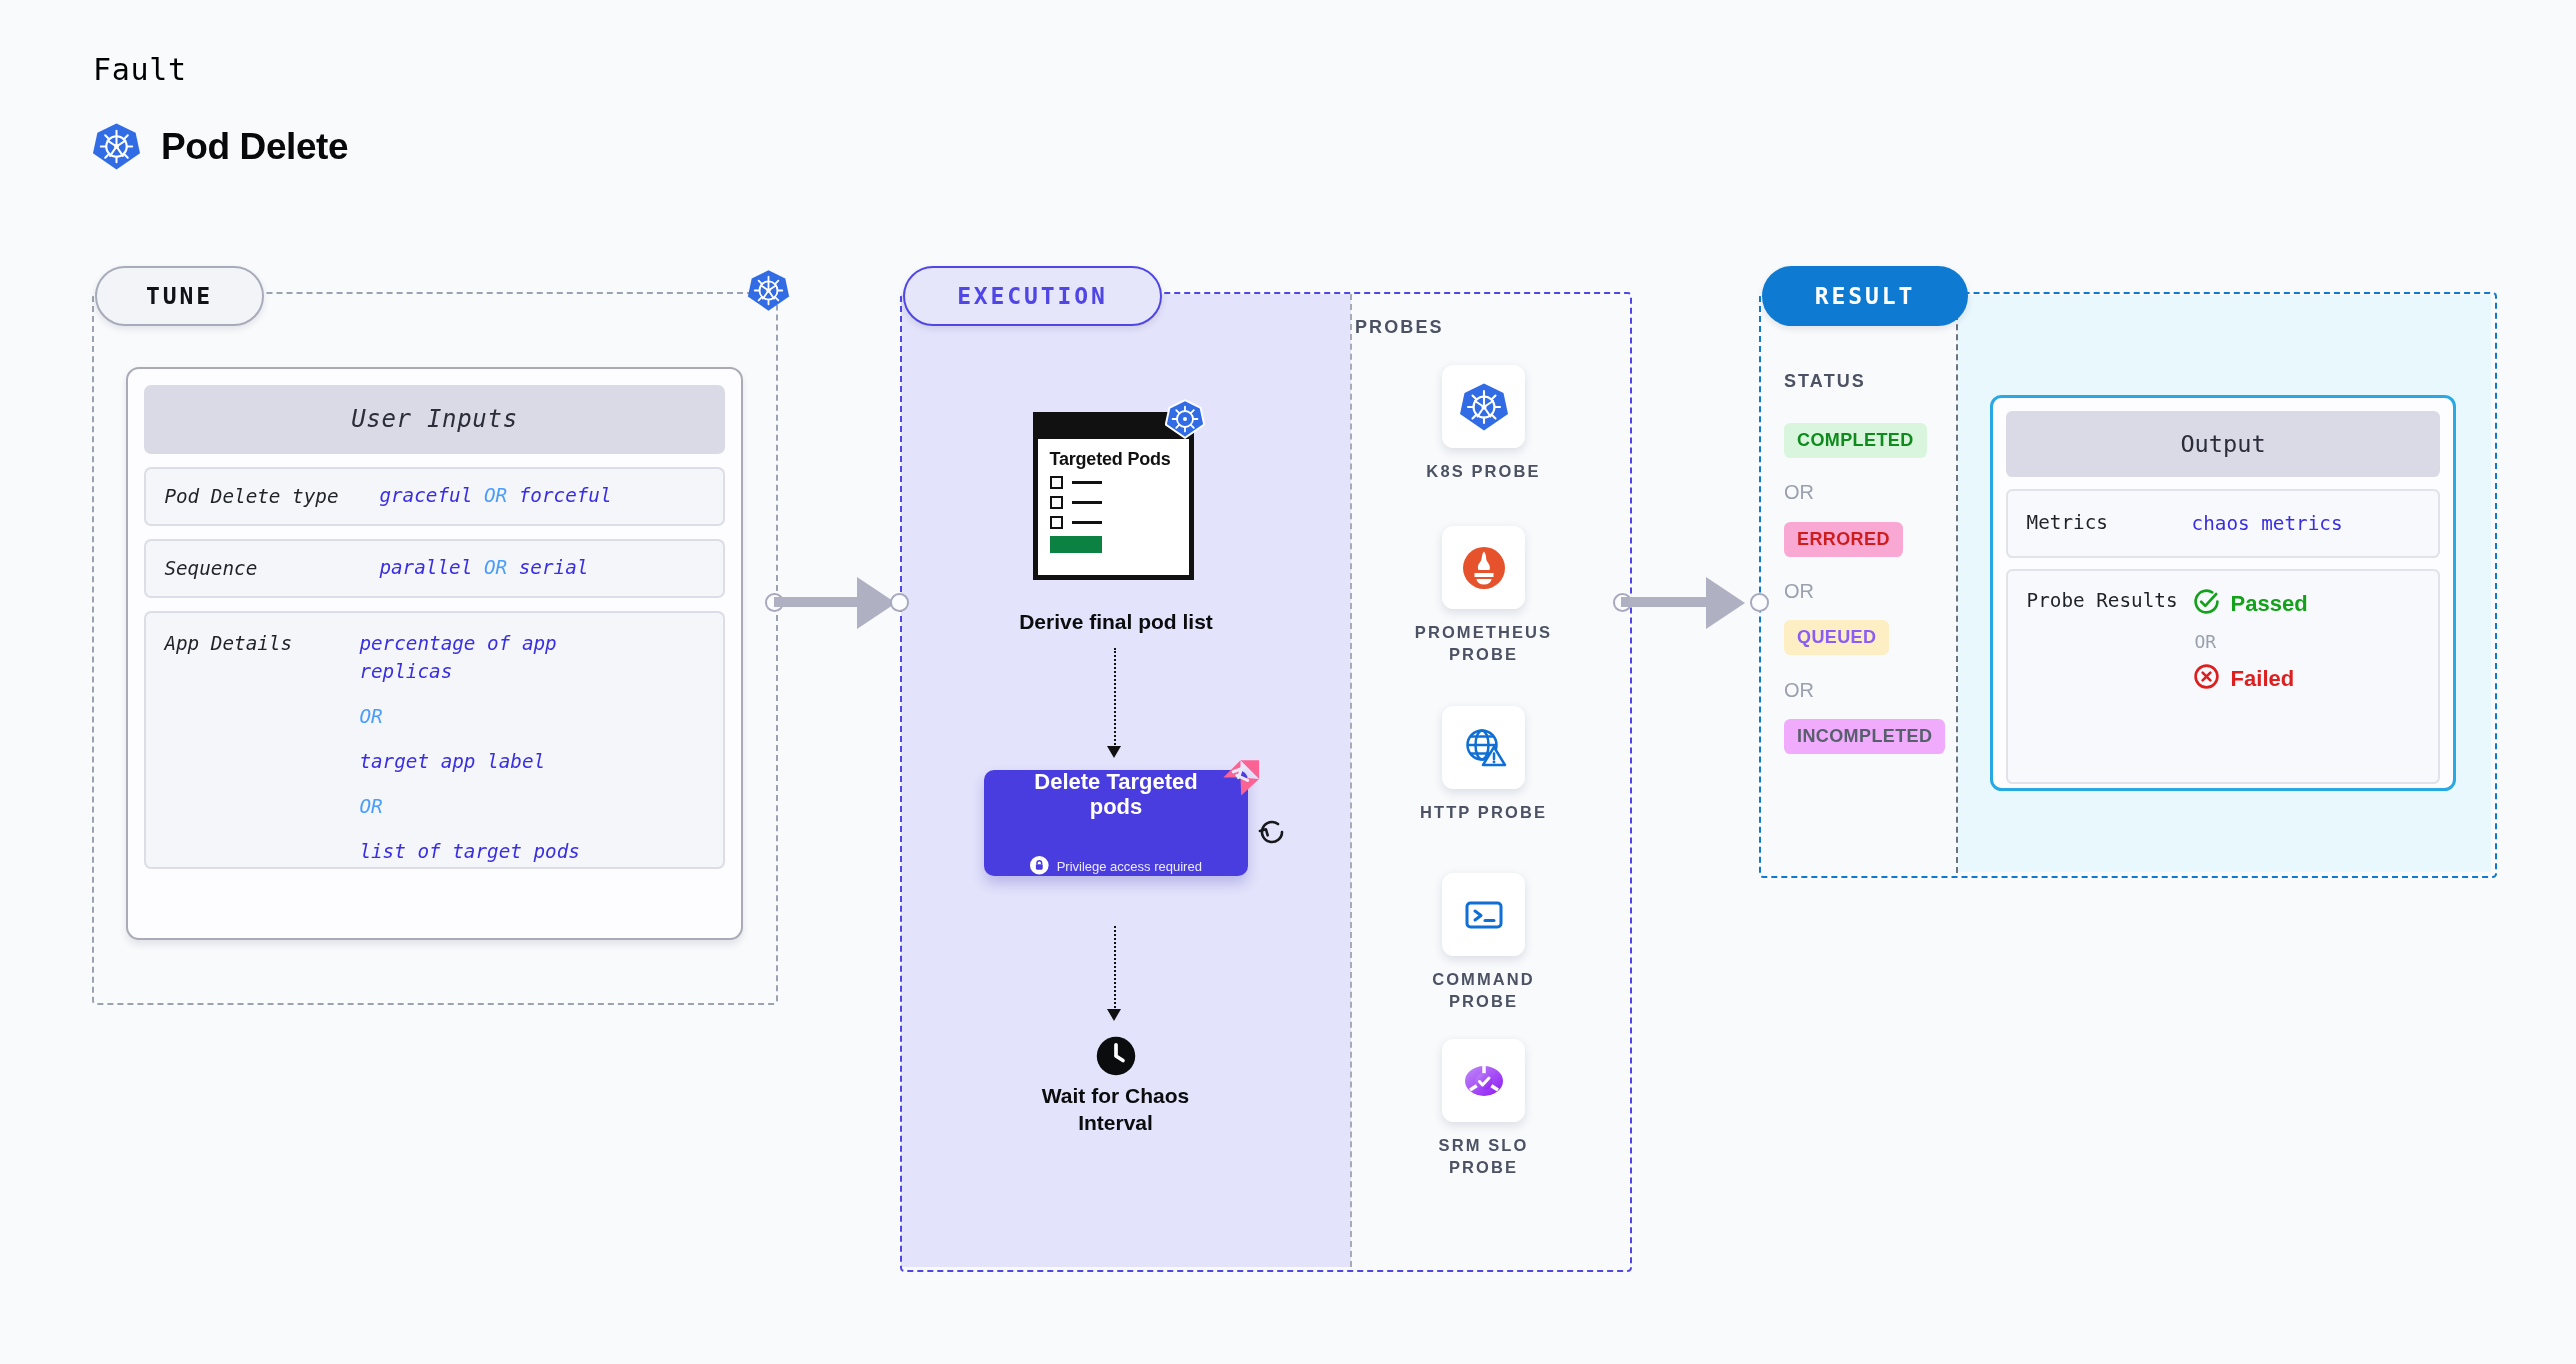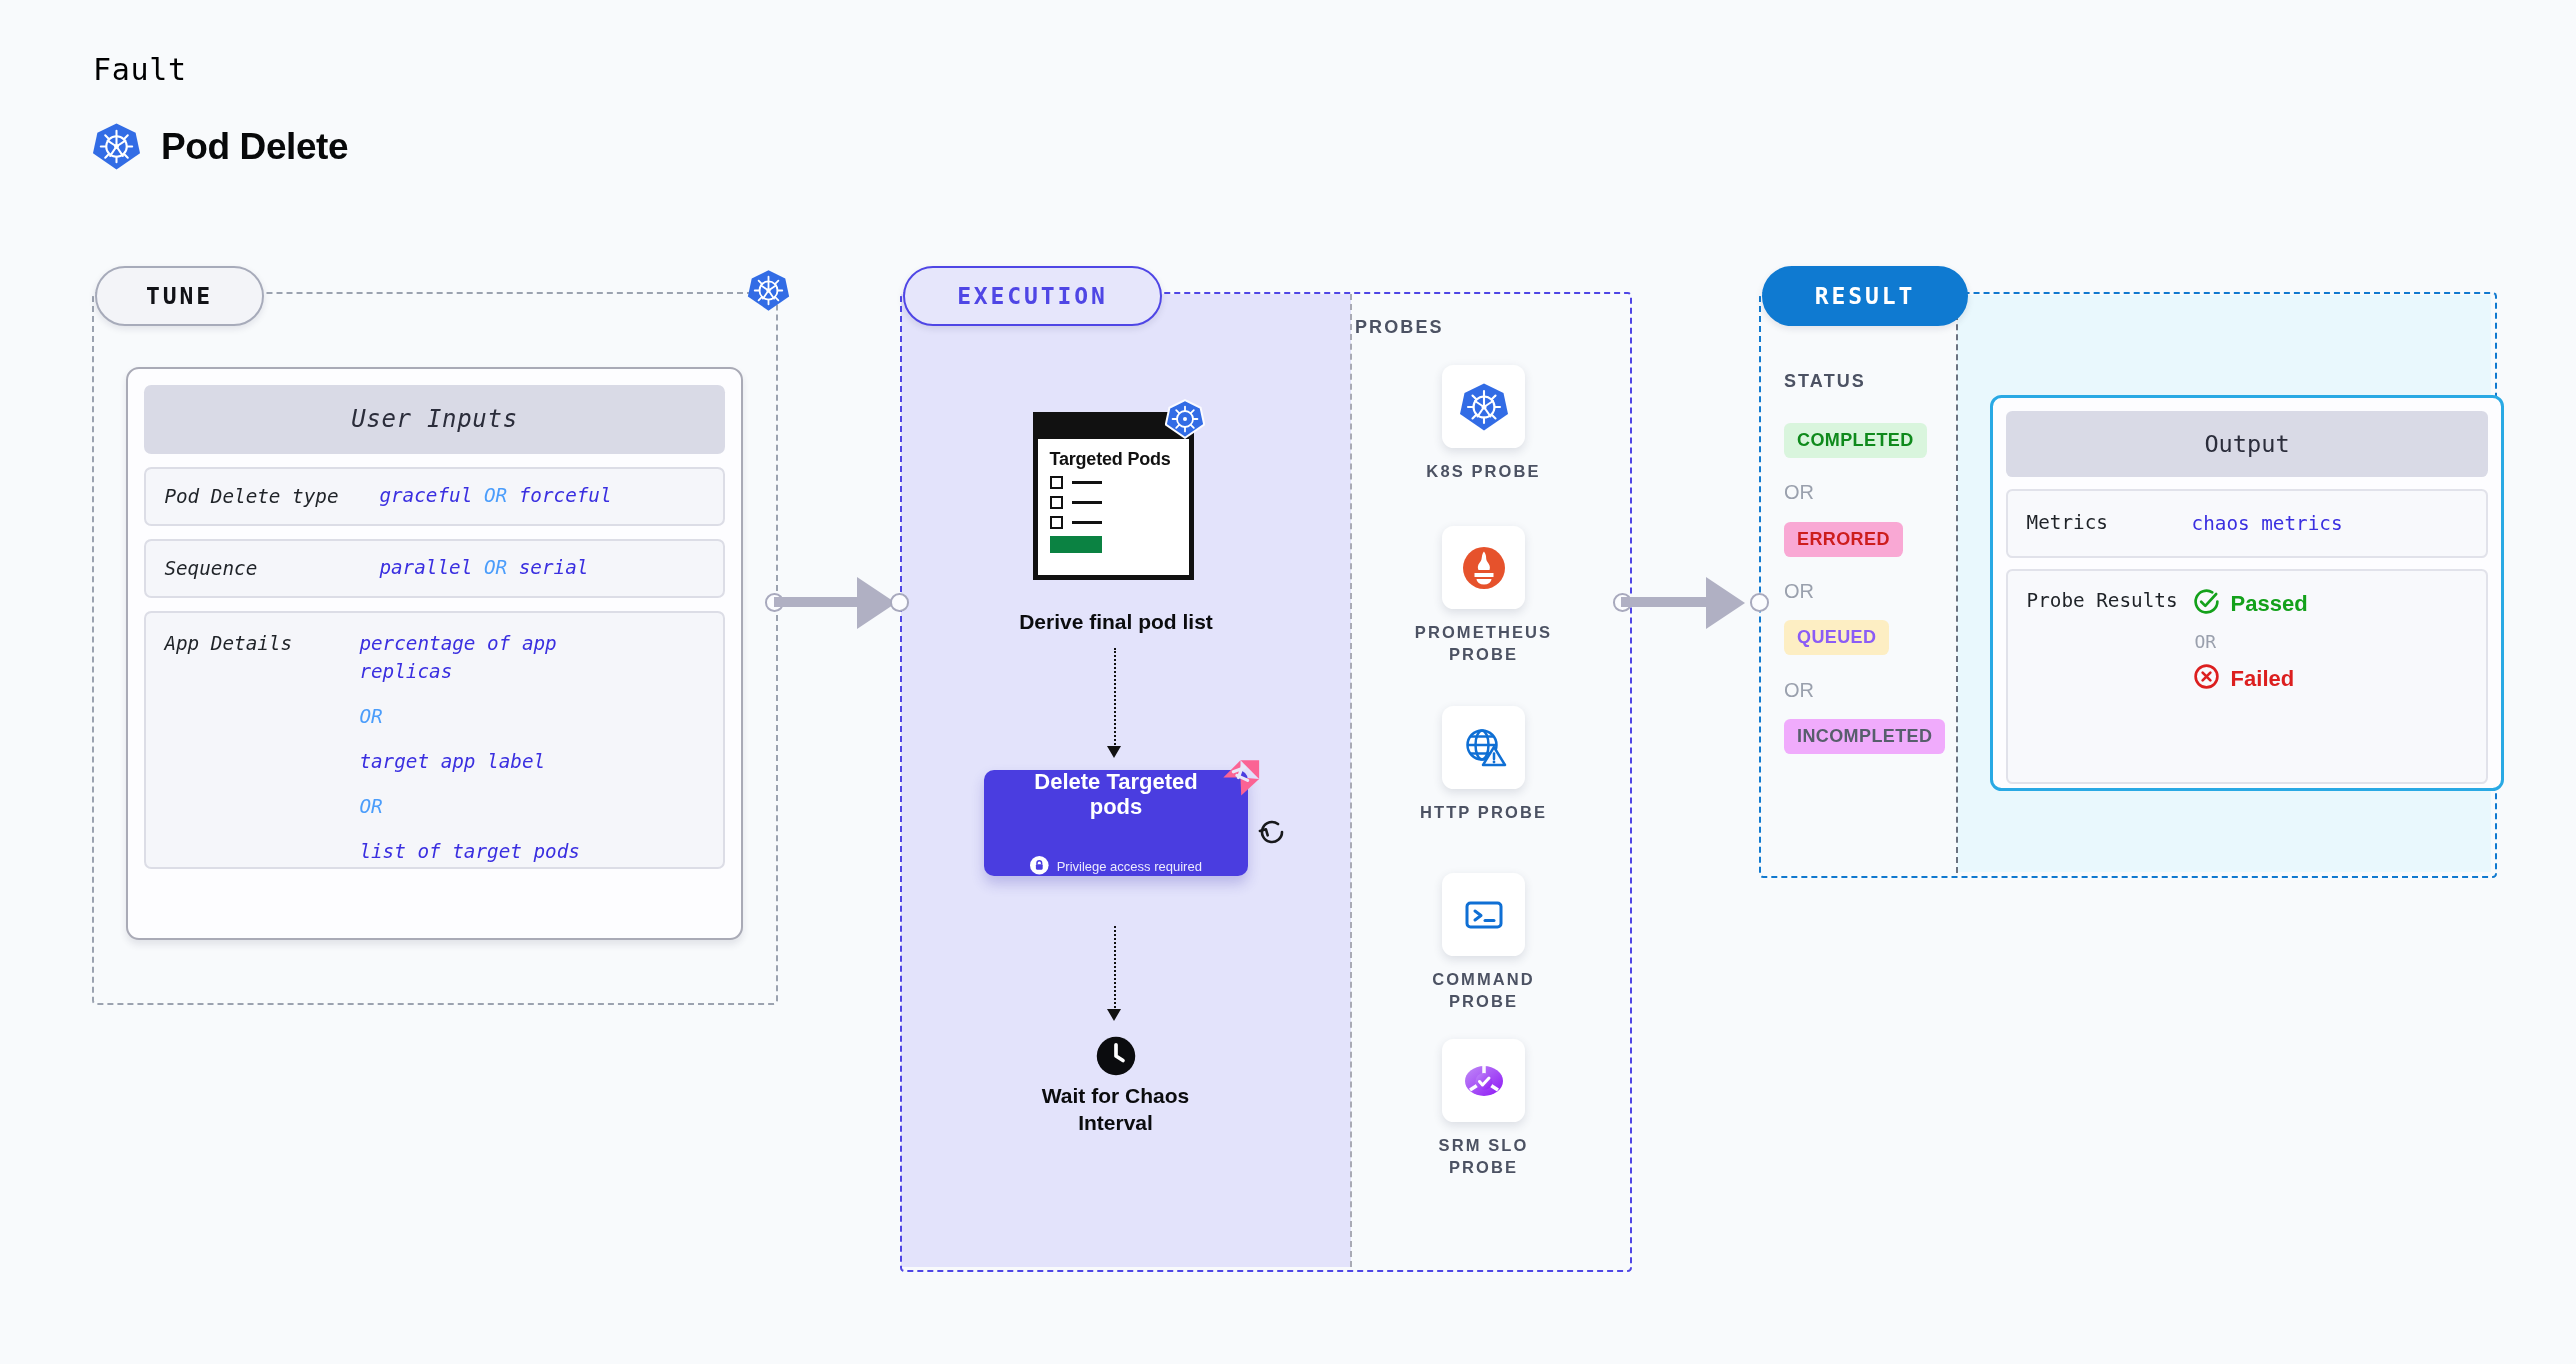--- a/index.html
+++ b/index.html
@@ -222,21 +222,21 @@
   #badge-completed { top: 423px; background:#d9f5dd; color:#0f8a1c; }
   #or-1 { top: 481px; }
   #badge-errored { top: 522px; background:#fbe6e6; color:#cd1d1d; }
   #or-2 { top: 580px; }
   #badge-queued { top: 620px; background:#fdeec3; color:#ce1b1b; }
   #or-3 { top: 679px; }
   #badge-incompleted { top: 719px; background:#e6e8ee; color:#575e6c; }
 
   
   #output-card {
-    position:absolute; left: 1990px; top: 395px; width: 514px; height: 396px;
+    position:absolute; left: 1990px; top: 395px; width: 466px; height: 396px;
     background: #fdfdff; border: 3.6px solid #29a9e4; border-radius: 11.5px;
     box-sizing: border-box; padding: 13px;
   }
   #output-header {
     height: 66px; background: #d9dae6; border-radius: 6.4px;
     display:flex; align-items:center; justify-content:center;
     font-family:"DejaVu Sans Mono", monospace; font-size: 23.6px; color:#2b2d3b;
   }
   .output-row {
     margin-top: 11.5px; background:#f8f9fc; border:2.1px solid #e1e2ea; border-radius:6.4px;

